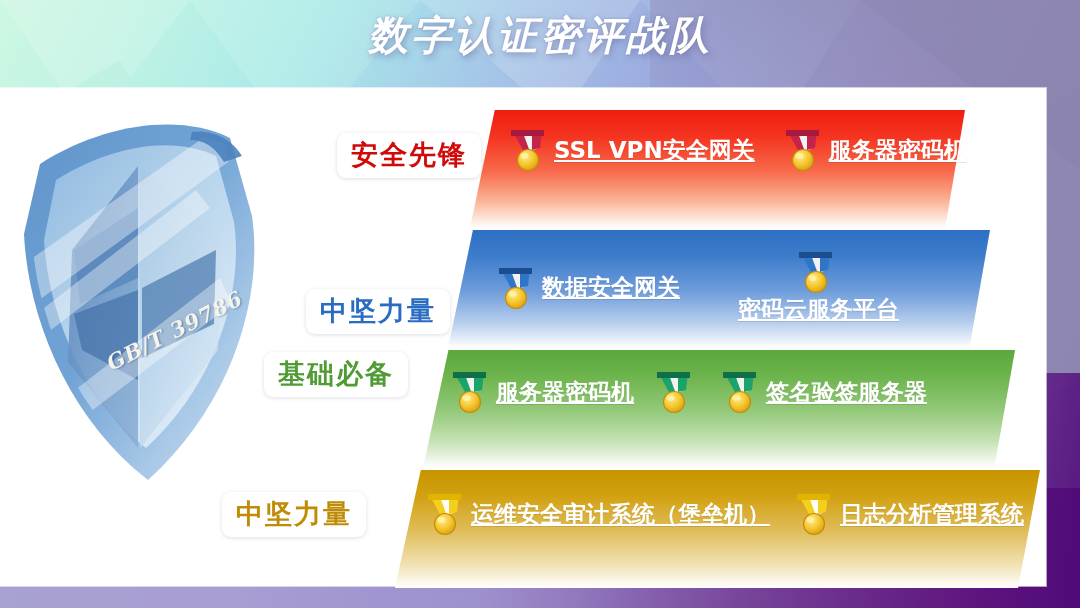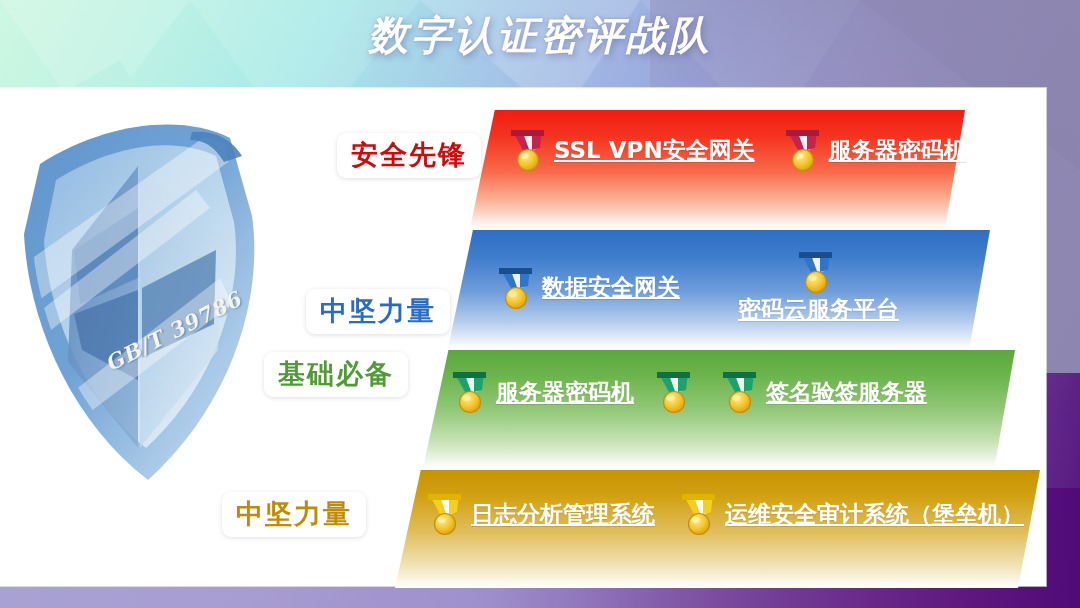--- a/index.html
+++ b/index.html
@@ -354,29 +354,29 @@
       <g>
         <polygon points="4,2 14,2 24,20 16,24" fill="#f5cf1d"></polygon>
         <polygon points="14,2 24,2 30,20 22,24" fill="#fdfdf5"></polygon>
         <polygon points="24,2 34,2 32,20 24,22" fill="#f5cf1d"></polygon>
         <polygon points="3,2 36,2 36,8 3,8" fill="#e0b400"></polygon>
         <circle cx="20" cy="32" r="10.5" fill="url(#g1b)"></circle>
         <circle cx="20" cy="32" r="10.5" fill="none" stroke="#c58d0c" stroke-width="1.2"></circle>
         <ellipse cx="16.5" cy="28" rx="4" ry="3" fill="#fff3ad" opacity="0.8"></ellipse>
       </g>
     </svg>
-    <span class="ilabel">日志分析管理系统</span>
+    <span class="ilabel">运维安全审计系统（堡垒机）</span>
   </div>
   <div class="item">
     <svg class="medal" viewBox="0 0 40 44">
       <g>
         <polygon points="4,2 14,2 24,20 16,24" fill="#f5cf1d"></polygon>
         <polygon points="14,2 24,2 30,20 22,24" fill="#fdfdf5"></polygon>
         <polygon points="24,2 34,2 32,20 24,22" fill="#f5cf1d"></polygon>
         <polygon points="3,2 36,2 36,8 3,8" fill="#e0b400"></polygon>
         <circle cx="20" cy="32" r="10.5" fill="url(#g1b)"></circle>
         <circle cx="20" cy="32" r="10.5" fill="none" stroke="#c58d0c" stroke-width="1.2"></circle>
         <ellipse cx="16.5" cy="28" rx="4" ry="3" fill="#fff3ad" opacity="0.8"></ellipse>
       </g>
     </svg>
-    <span class="ilabel">运维安全审计系统（堡垒机）</span>
+    <span class="ilabel">日志分析管理系统</span>
   </div>
 </div>
 
 </body></html>

